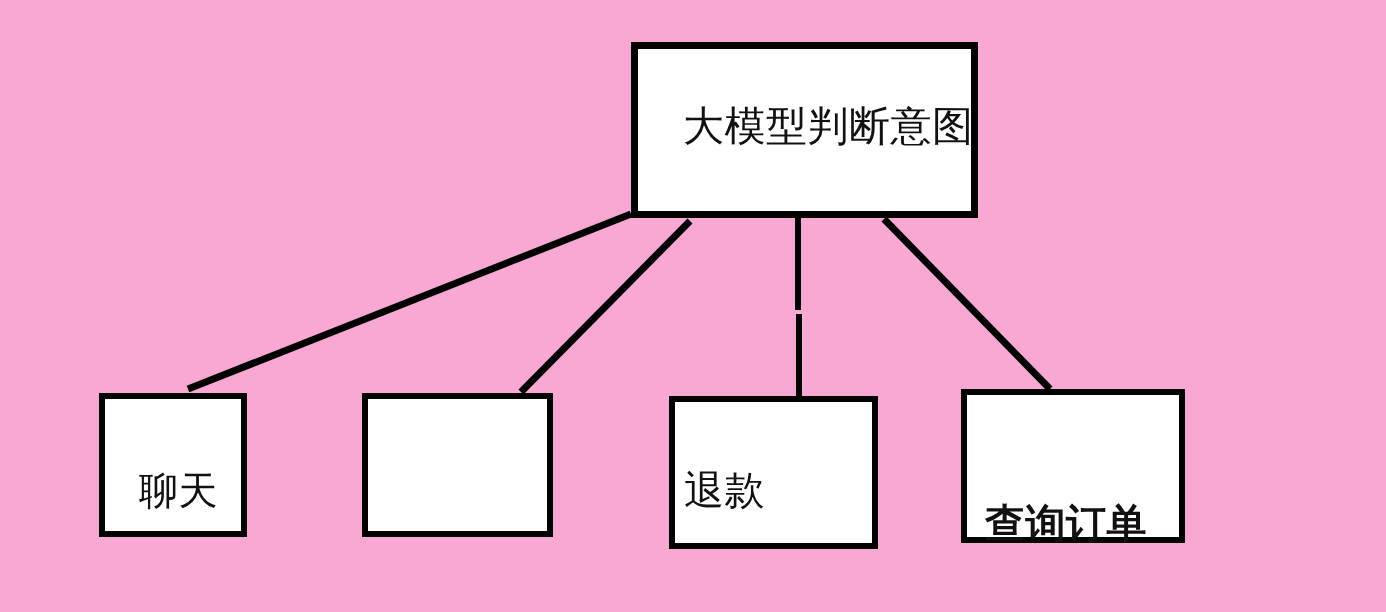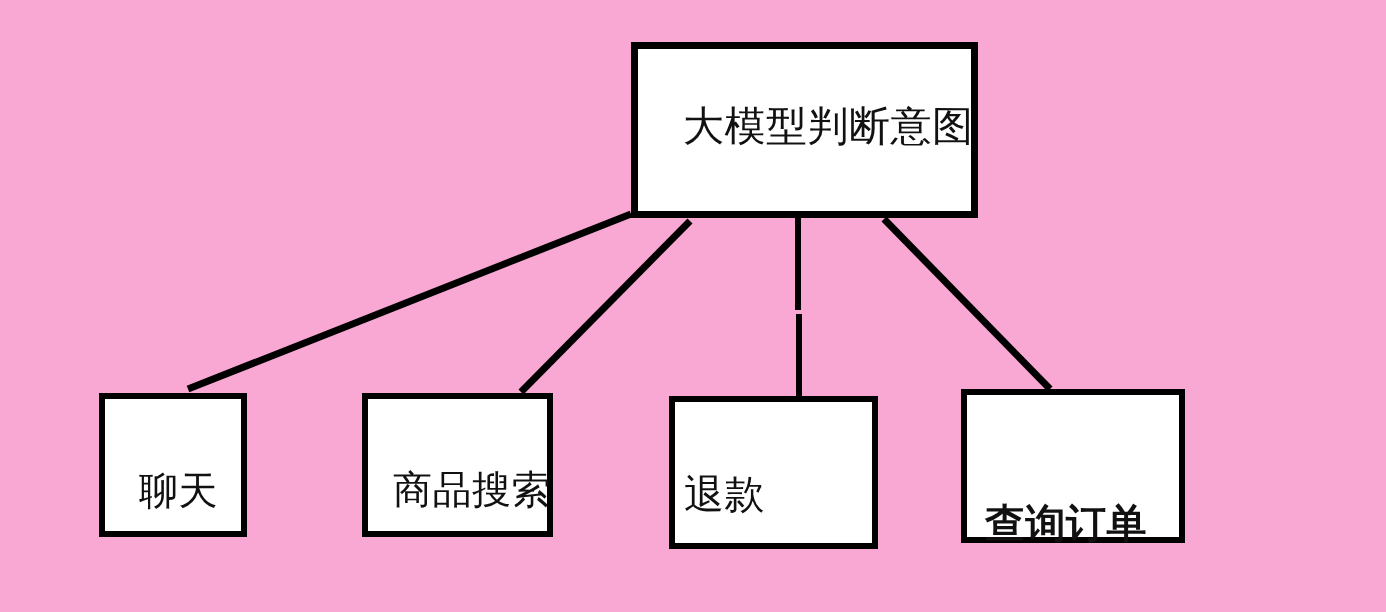--- a/index.html
+++ b/index.html
@@ -84,20 +84,21 @@
     left: 669px;
     top: 396px;
     width: 209px;
     height: 153px;
     border-width: 6px;
   }
   #node-refund-label {
     left: 684px;
     top: 474px;
     font-size: 40px;
+    font-family: Liberation Mono, monospace;
   }
   
   #node-query-order-box {
     left: 961px;
     top: 389px;
     width: 224px;
     height: 154px;
     border-width: 6px;
   }
   #node-query-order-label {
@@ -129,21 +130,20 @@
     <path class="edge-line" d="M 884 219 L 1050 389" stroke-width="7"></path>
   </svg>
 
   <div class="node-box" id="node-root-box"></div>
   <div class="node-label" id="node-root-label">大模型判断意图</div>
 
   <div class="node-box" id="node-chat-box"></div>
   <div class="node-label" id="node-chat-label">聊天</div>
 
   <div class="node-box" id="node-product-search-box"></div>
-  <div class="node-label" id="node-product-search-label">商品搜索</div>
 
   <div class="node-box" id="node-refund-box"></div>
   <div class="node-label" id="node-refund-label">退款</div>
 
   <div class="node-box" id="node-query-order-box"></div>
   <div class="node-label" id="node-query-order-label">查询订单</div>
 
 </div>
 
 </body></html>

